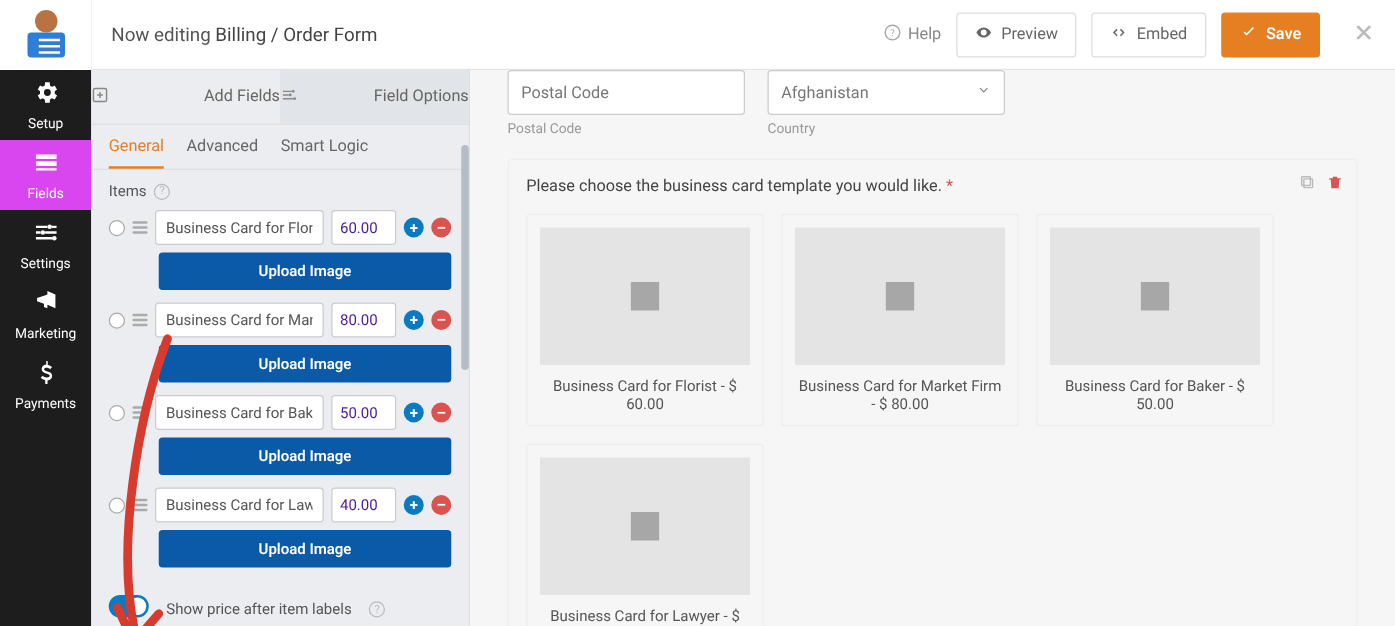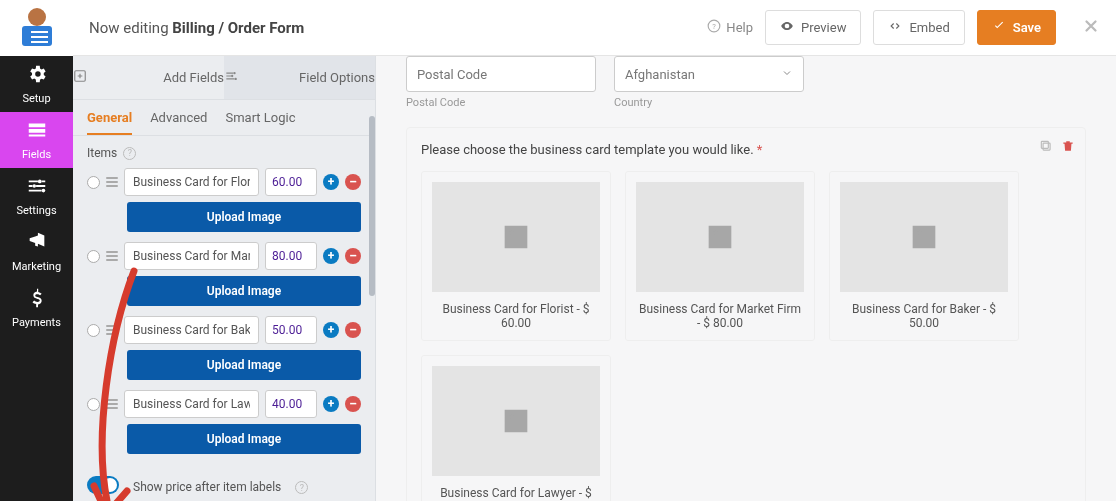--- a/index.html
+++ b/index.html
@@ -9,37 +9,37 @@
 .logo{width:40px;height:36px;position:relative}
 .logo-head{width:18px;height:18px;border-radius:50%;background:#b97343;position:absolute;top:-2px;left:11px}
 .logo-body{width:30px;height:20px;background:#2e7dd7;border-radius:3px;position:absolute;bottom:0;left:5px}
 .logo-line{position:absolute;height:2px;background:#fff;left:9px;right:4px}
 .nav-item{display:flex;flex-direction:column;align-items:center;justify-content:center;height:56px;gap:4px;cursor:pointer}
 .nav-item.active{background:#d946ef}
 .nav-icon svg{width:22px;height:22px;fill:#fff}
 .main{flex:1;display:flex;flex-direction:column;min-width:0}
 .topbar{height:56px;background:#fff;border-bottom:1px solid #e5e5e5;display:flex;align-items:center;padding:0 16px;gap:12px}
 .topbar .title{font-size:15px;color:#555}
-.topbar .title .formname{color:#444;font-weight:700}
+.topbar .title .formname{color:#444;font-weight:400}
 .topbar .spacer{flex:1}
 .help{color:#888;font-size:13px;display:flex;align-items:center;gap:5px;cursor:pointer}
 .tb-btn{border:1px solid #ddd;background:#fff;color:#666;padding:8px 14px;font-size:13px;border-radius:3px;display:flex;align-items:center;gap:7px;cursor:pointer}
 .tb-btn.save{background:#e67e22;border-color:#e67e22;color:#fff;font-weight:600}
 .tb-btn svg{width:14px;height:14px;fill:currentColor}
 .close-x{margin-left:14px;color:#bbb;cursor:pointer}
 .close-x svg{width:18px;height:18px;fill:currentColor}
 .workspace{flex:1;display:flex;min-height:0}
 .panel{width:303px;background:#ebedf0;border-right:1px solid #dcdfe3;display:flex;flex-direction:column;position:relative;flex-shrink:0}
 .tabs1{display:flex;height:44px;border-bottom:1px solid #dcdfe3}
 .tab1{flex:1;display:flex;align-items:center;justify-content:space-between;gap:8px;font-size:13px;color:#666;cursor:pointer}
 .tab1.active{background:#e1e4e9}
 .tab1 svg{width:14px;height:14px;fill:#777}
 .tabs2{display:flex;padding:10px 14px 0;gap:18px;font-size:13px;color:#666;border-bottom:1px solid #dcdfe3}
 .tab2{padding-bottom:8px;cursor:pointer}
-.tab2.active{color:#e67e22;border-bottom:2px solid #e67e22;font-weight:700}
+.tab2.active{color:#e67e22;border-bottom:2px solid #e67e22;font-weight:400}
 .panel-body{flex:1;overflow:hidden;padding:10px 14px 0;position:relative}
 .section-label{font-size:12px;color:#555;display:flex;align-items:center;gap:6px;margin-bottom:8px}
 .help-ico{width:13px;height:13px;border-radius:50%;border:1px solid #bbb;color:#bbb;font-size:9px;display:inline-flex;align-items:center;justify-content:center}
 .item-row{margin-bottom:6px}
 .item-head{display:flex;align-items:center;gap:6px}
 .radio{width:13px;height:13px;border:1px solid #aaa;border-radius:50%;background:#fff}
 .grip{display:flex;flex-direction:column;gap:2px;cursor:grab}
 .grip span{width:12px;height:2px;background:#aaa;border-radius:1px;display:block}
 .name-input{flex:1;min-width:0;height:28px;border:1px solid #ccc;border-radius:3px;padding:0 8px;font-size:12px;color:#555}
 .price-input{width:52px;height:28px;border:1px solid #ccc;border-radius:3px;padding:0 6px;font-size:12px;color:#4c1d95;text-align:left}

